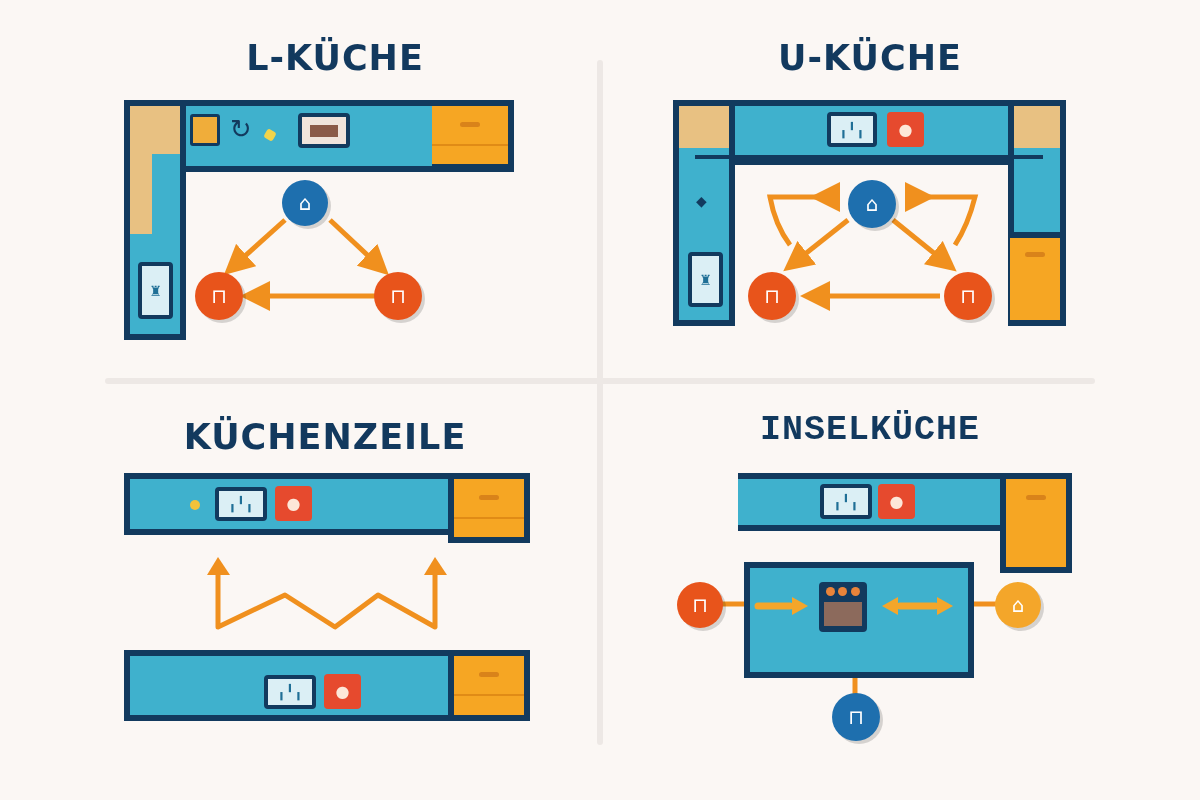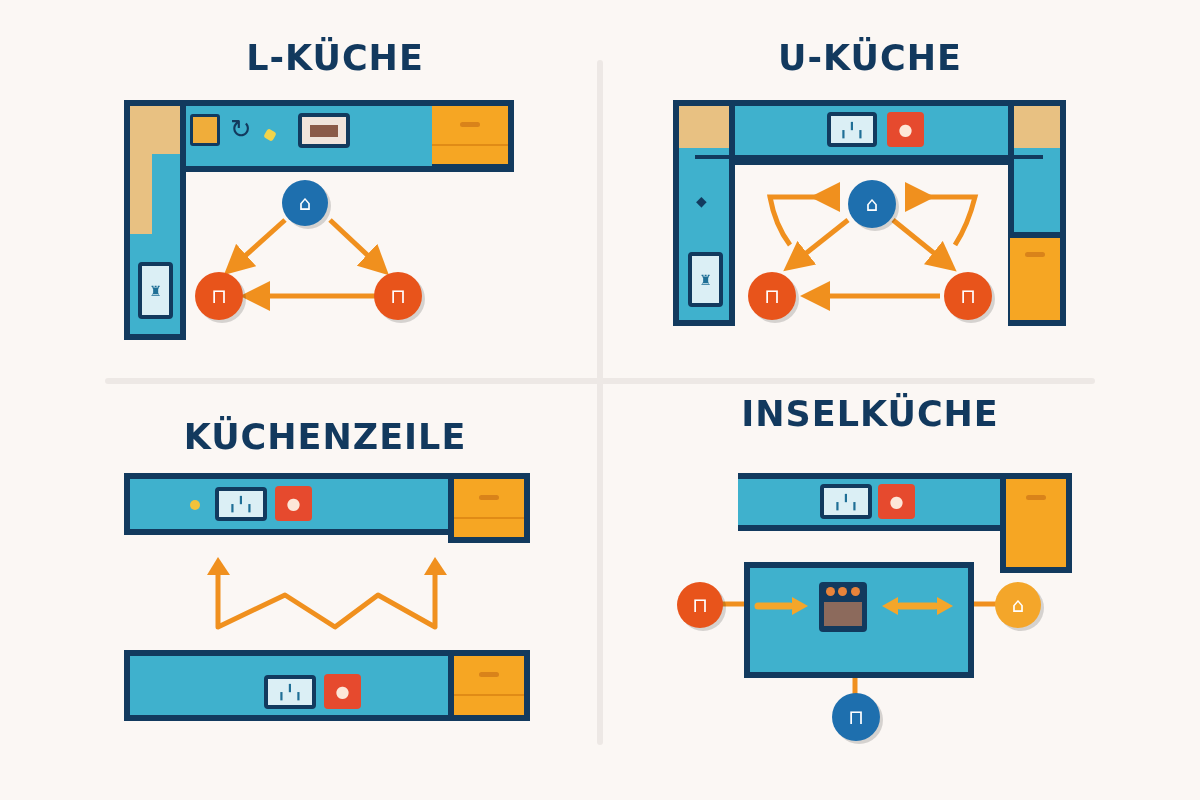--- a/index.html
+++ b/index.html
@@ -153,21 +153,21 @@
     </div>
   <div class="abs sink" style="left:264px; top:675px; width:52px; height:34px;">
       <span>╻╹╻</span>
     </div>
   <div class="abs stove" style="left:324px; top:674px; width:37px; height:35px;">
       <span>●</span>
     </div>
 </div>
 
 <div>
-  <div class="title" style="left:720px; top:394px; width:300px;">INSELKÜCHE</div>
+  <div class="title" style="left:720px; top:410px; width:300px;font-family:Liberation Mono, monospace;">INSELKÜCHE</div>
 
   <div class="abs counter" style="left:738px; top:473px; width:270px; height:58px; border-left:none; border-right:none;"></div>
   <div class="abs cab" style="left:1000px; top:473px; width:72px; height:100px;">
       <div class="handle"></div>
     </div>
   <div class="abs sink" style="left:820px; top:484px; width:52px; height:35px;">
       <span>╻╹╻</span>
     </div>
   <div class="abs stove" style="left:878px; top:484px; width:37px; height:35px;">
       <span>●</span>

